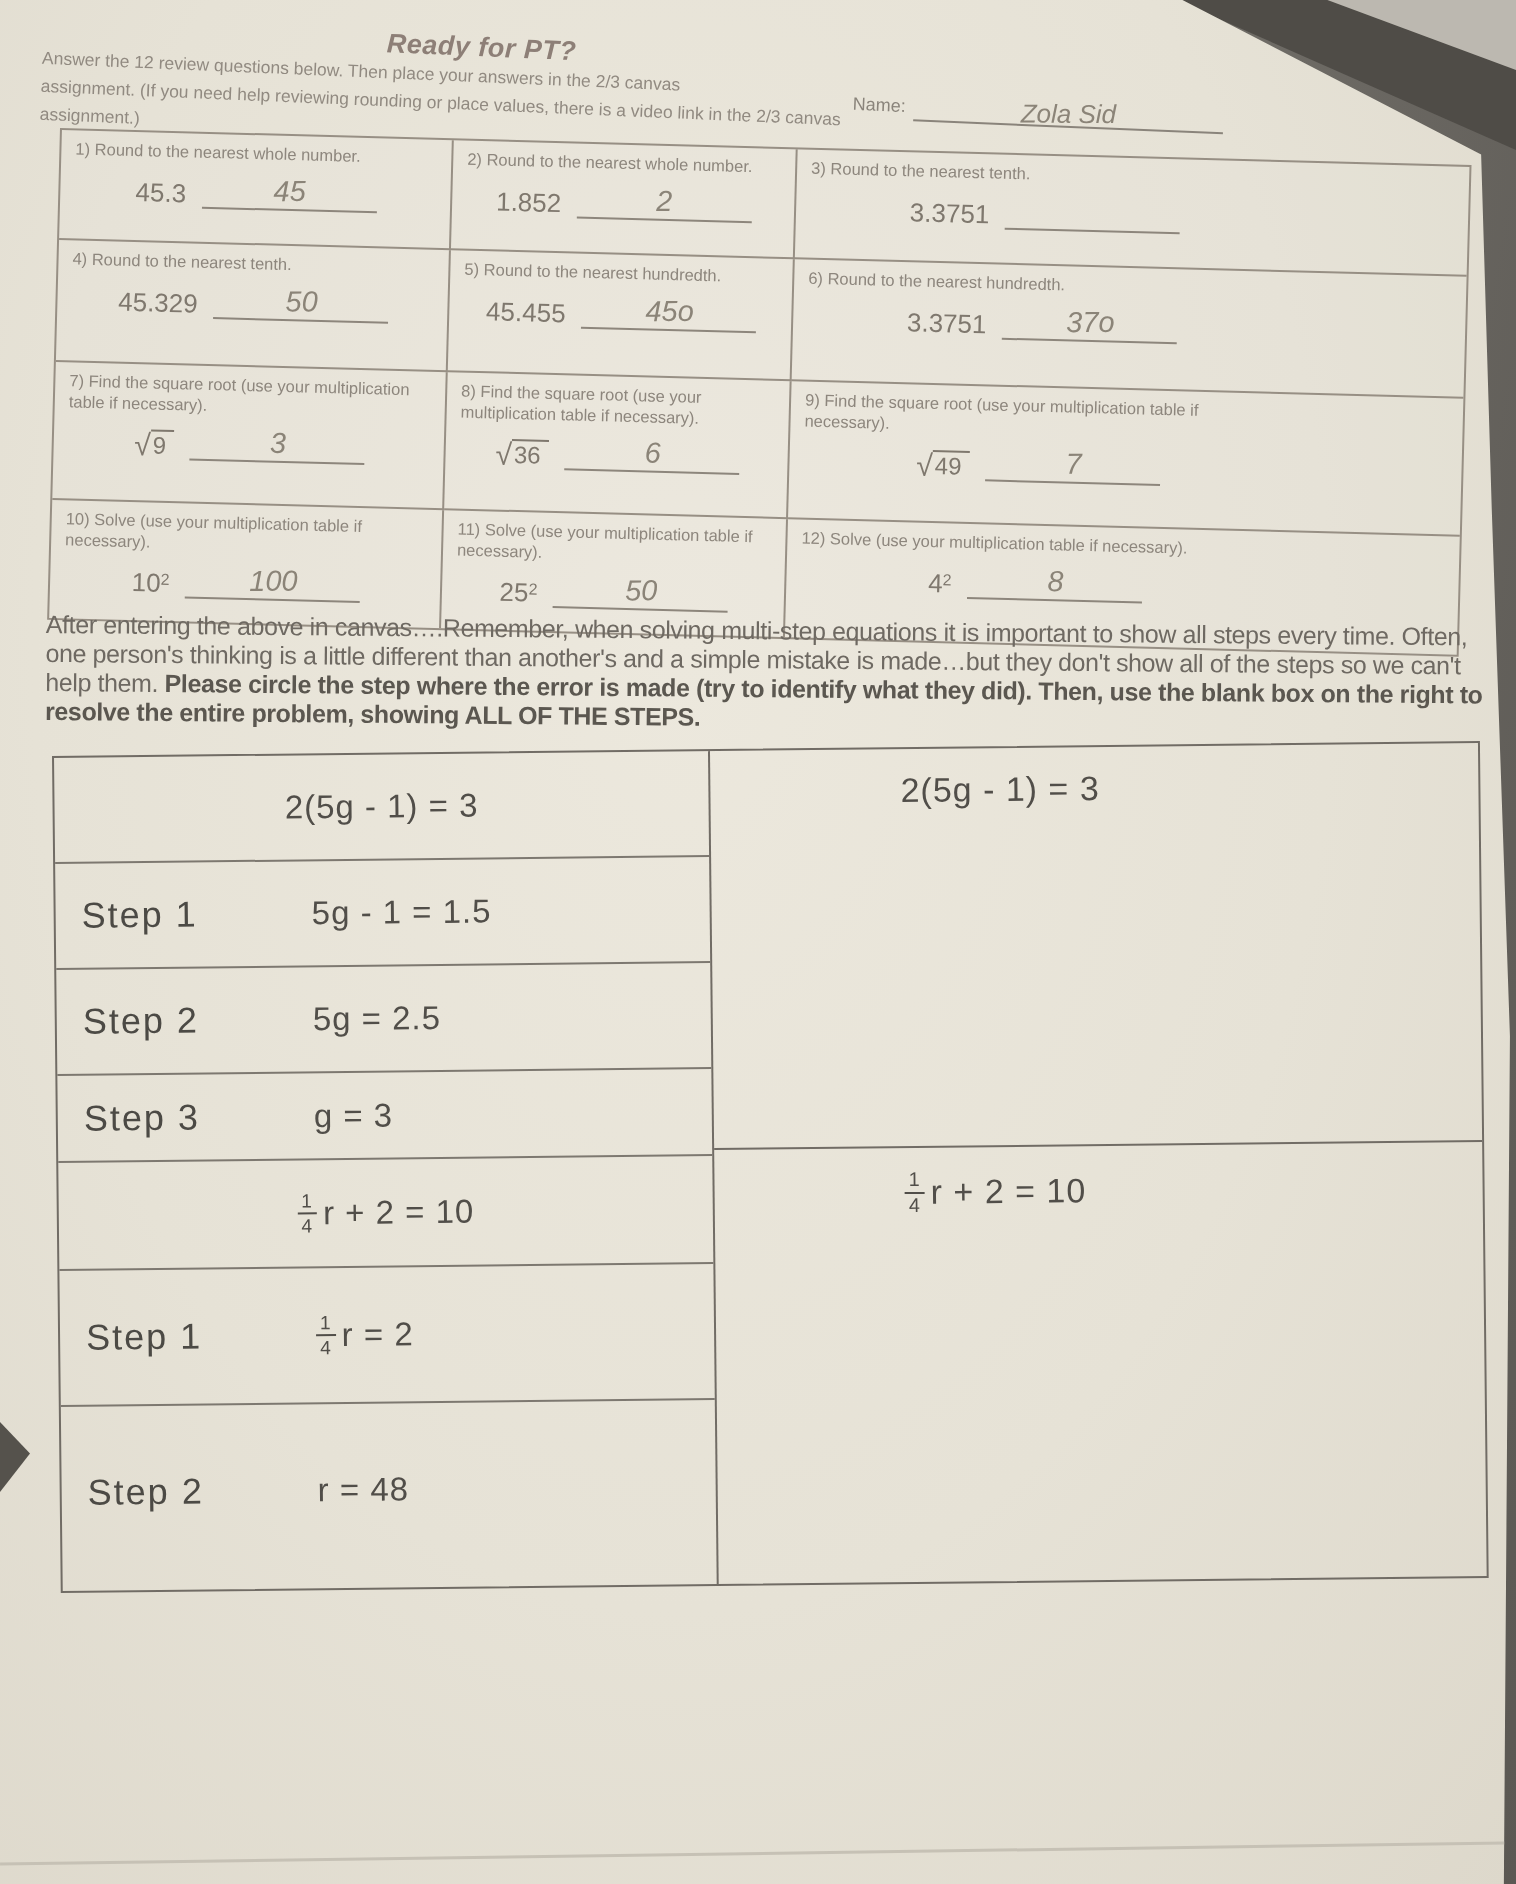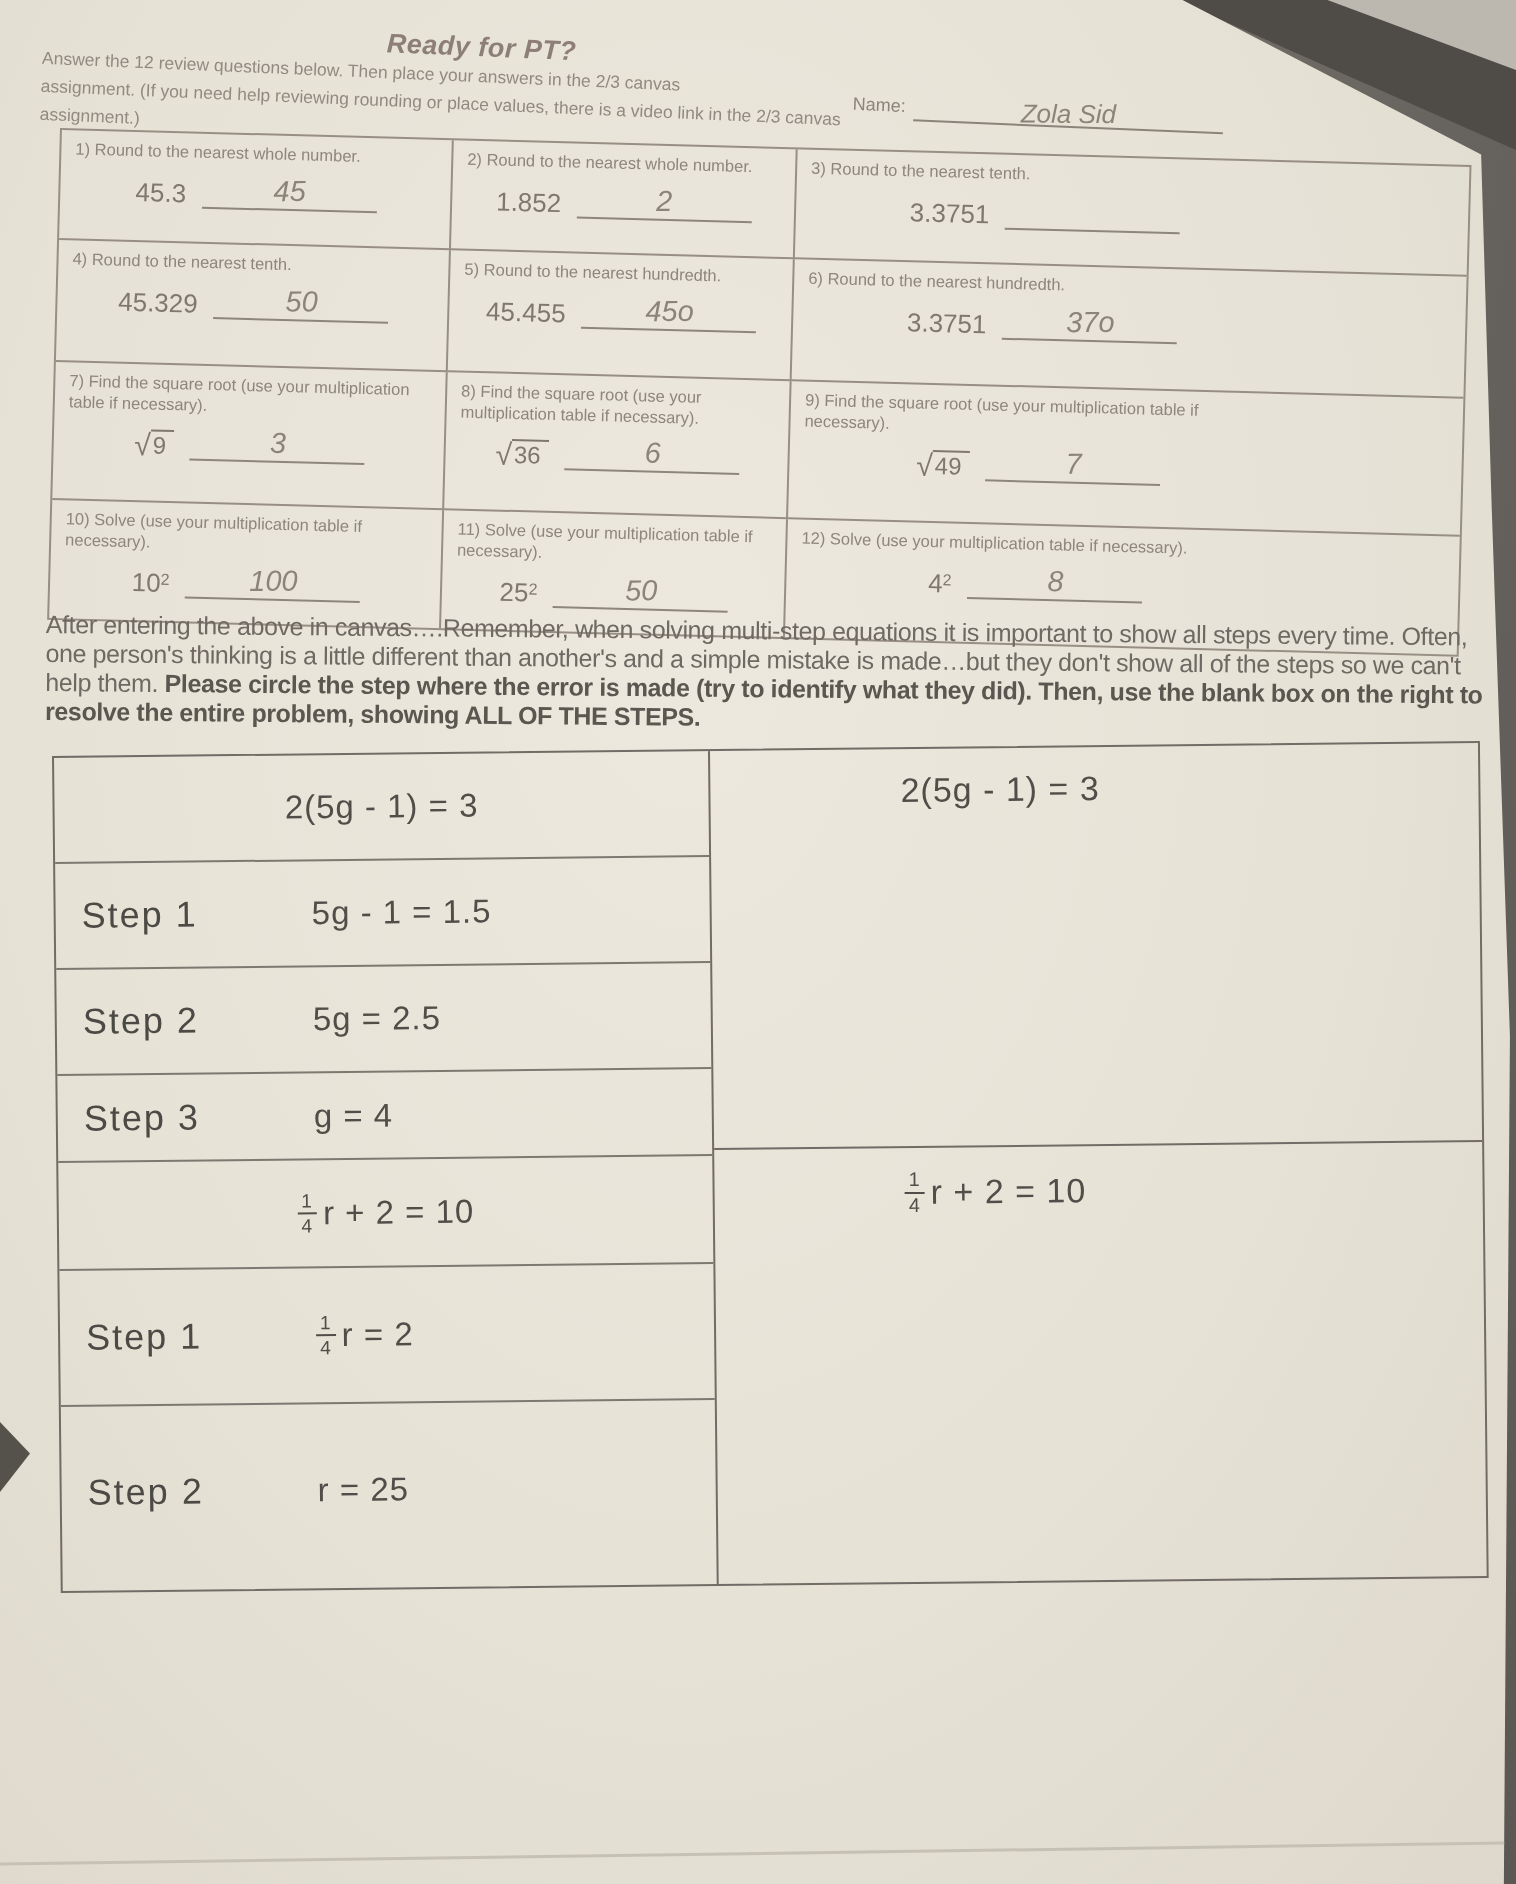--- a/index.html
+++ b/index.html
@@ -288,21 +288,21 @@
         <div class="st-row r2">
           <span class="st-label">Step 1</span>
           <span class="st-eq">5g - 1 = 1.5</span>
         </div>
         <div class="st-row r3">
           <span class="st-label">Step 2</span>
           <span class="st-eq">5g = 2.5</span>
         </div>
         <div class="st-row r4">
           <span class="st-label">Step 3</span>
-          <span class="st-eq">g = 4</span>
+          <span class="st-eq">g = 3</span>
         </div>
         <div class="st-row st-given r5">
           <span class="st-eq">
             <span class="frac">
                 <span class="fnum">1</span>
                 <span class="fden">4</span>
               </span>
               <span>r + 2 = 10</span>
           </span>
         </div>
@@ -311,21 +311,21 @@
           <span class="st-eq">
             <span class="frac">
                 <span class="fnum">1</span>
                 <span class="fden">4</span>
               </span>
               <span>r = 2</span>
           </span>
         </div>
         <div class="st-row r7">
           <span class="st-label">Step 2</span>
-          <span class="st-eq">r = 25</span>
+          <span class="st-eq">r = 48</span>
         </div>
       </div>
       <div class="st-right">
         <div class="st-box st-box1">
           <span class="st-eq">2(5g - 1) = 3</span>
         </div>
         <div class="st-box st-box2">
           <span class="st-eq">
             <span class="frac">
                 <span class="fnum">1</span>

